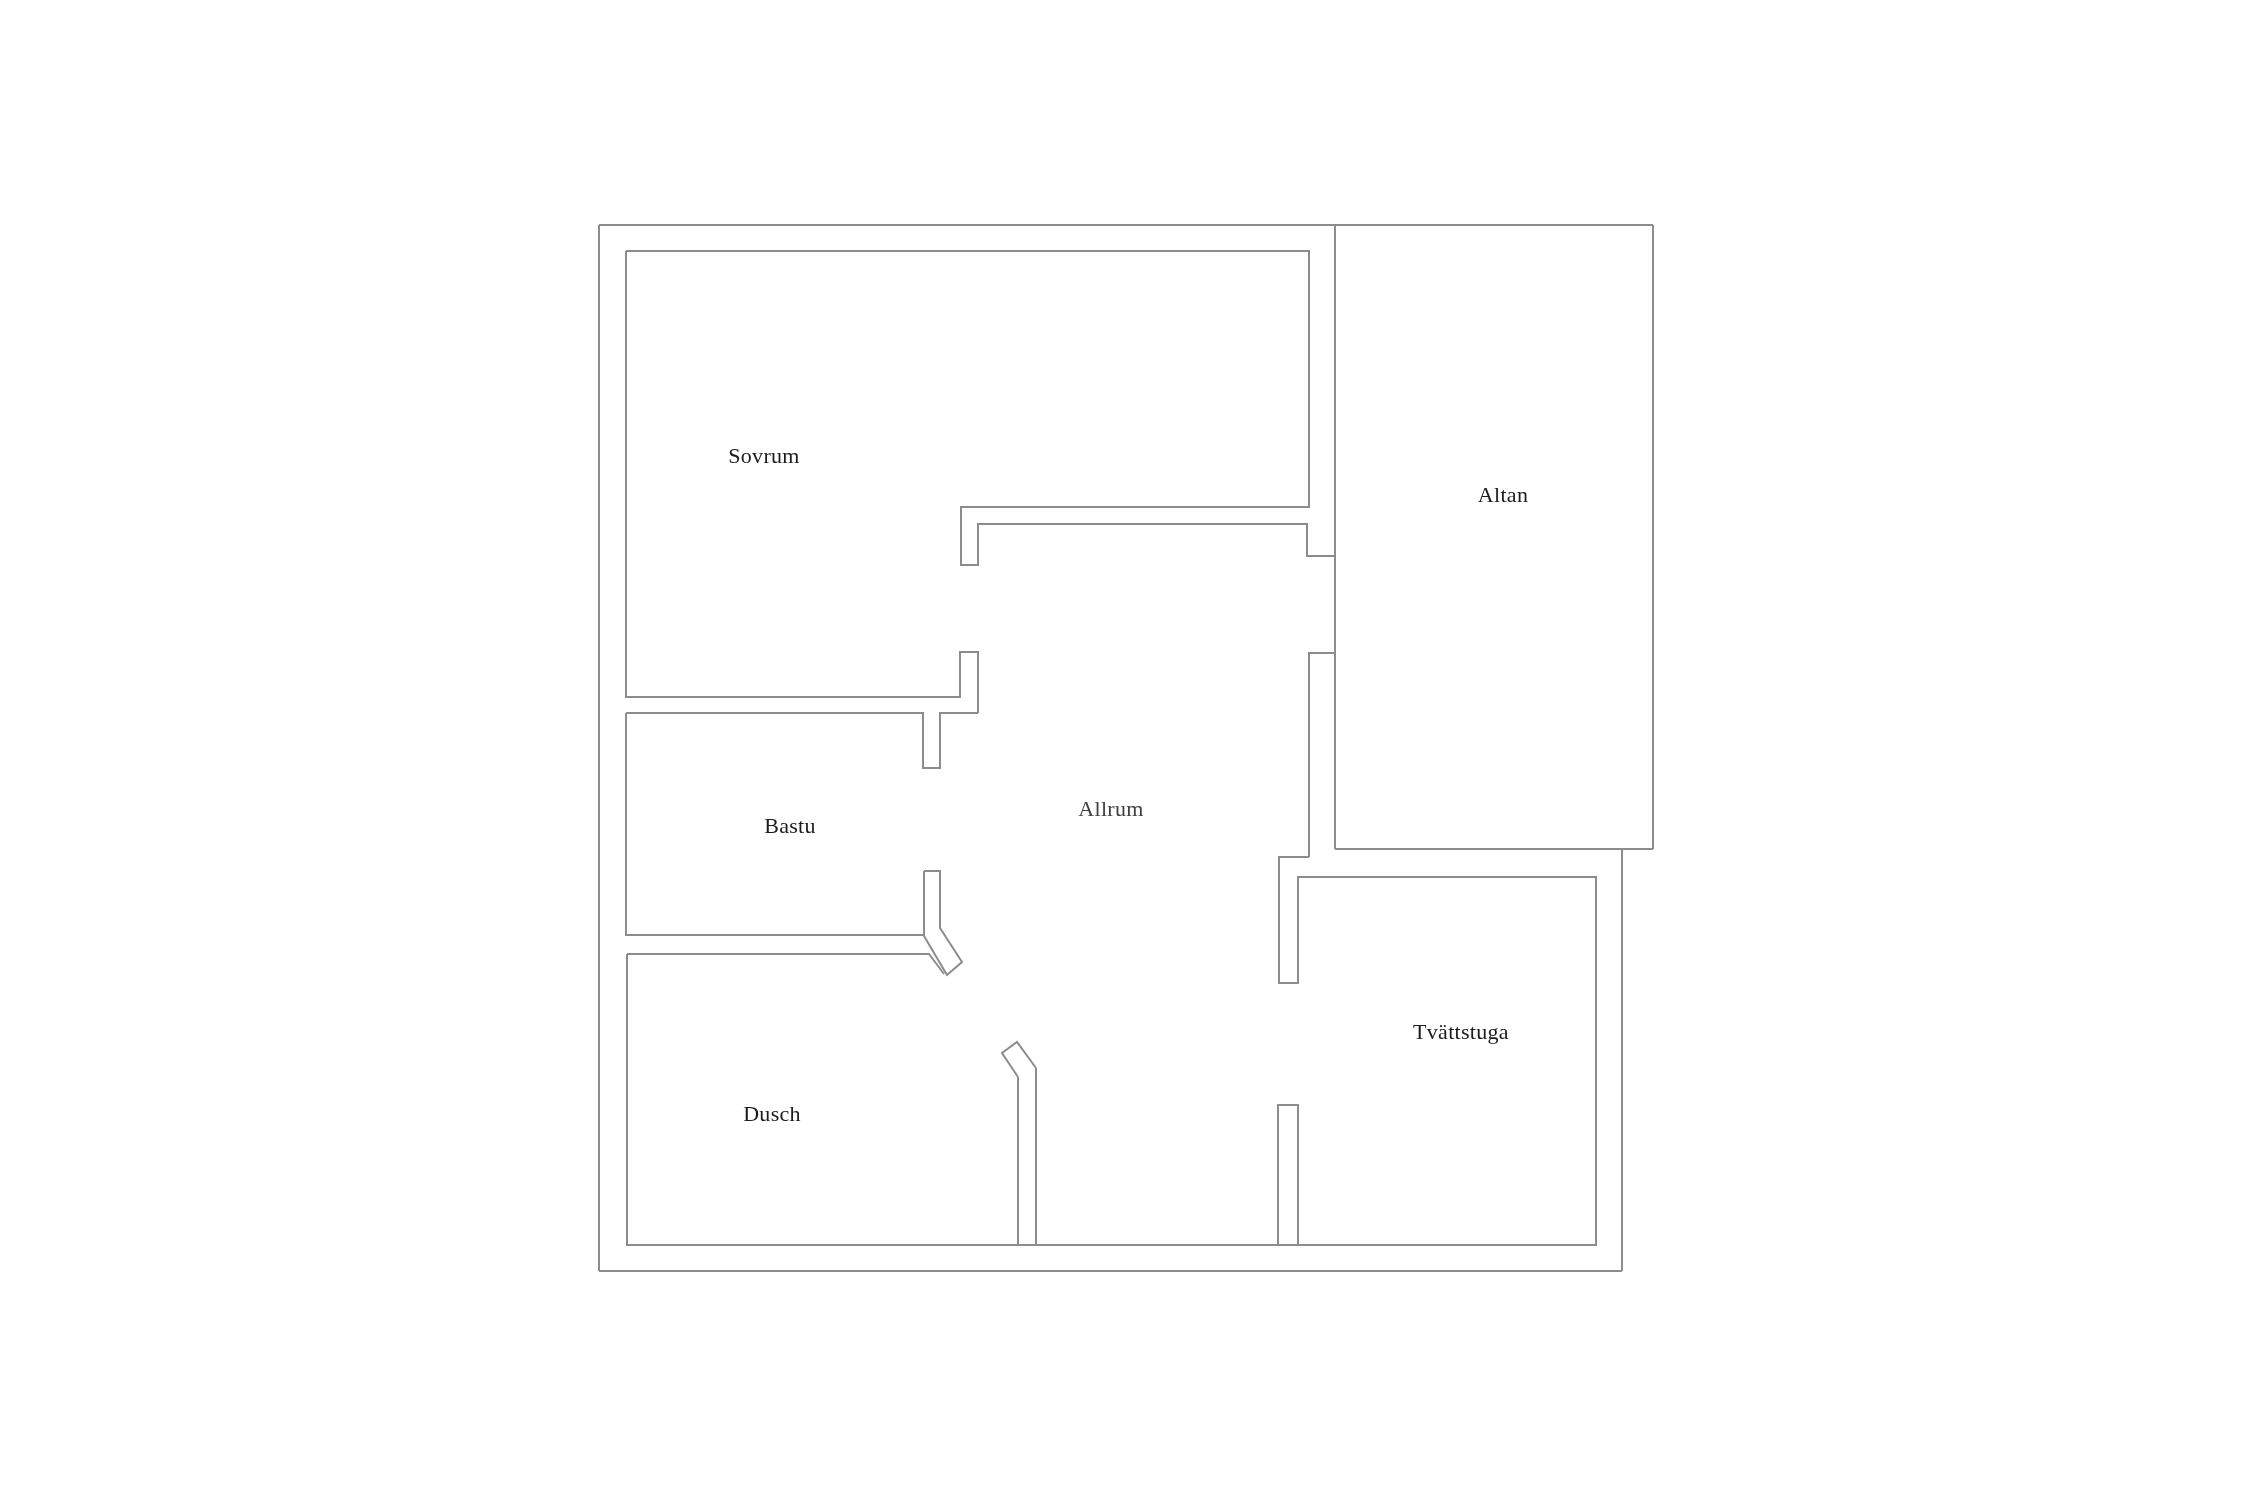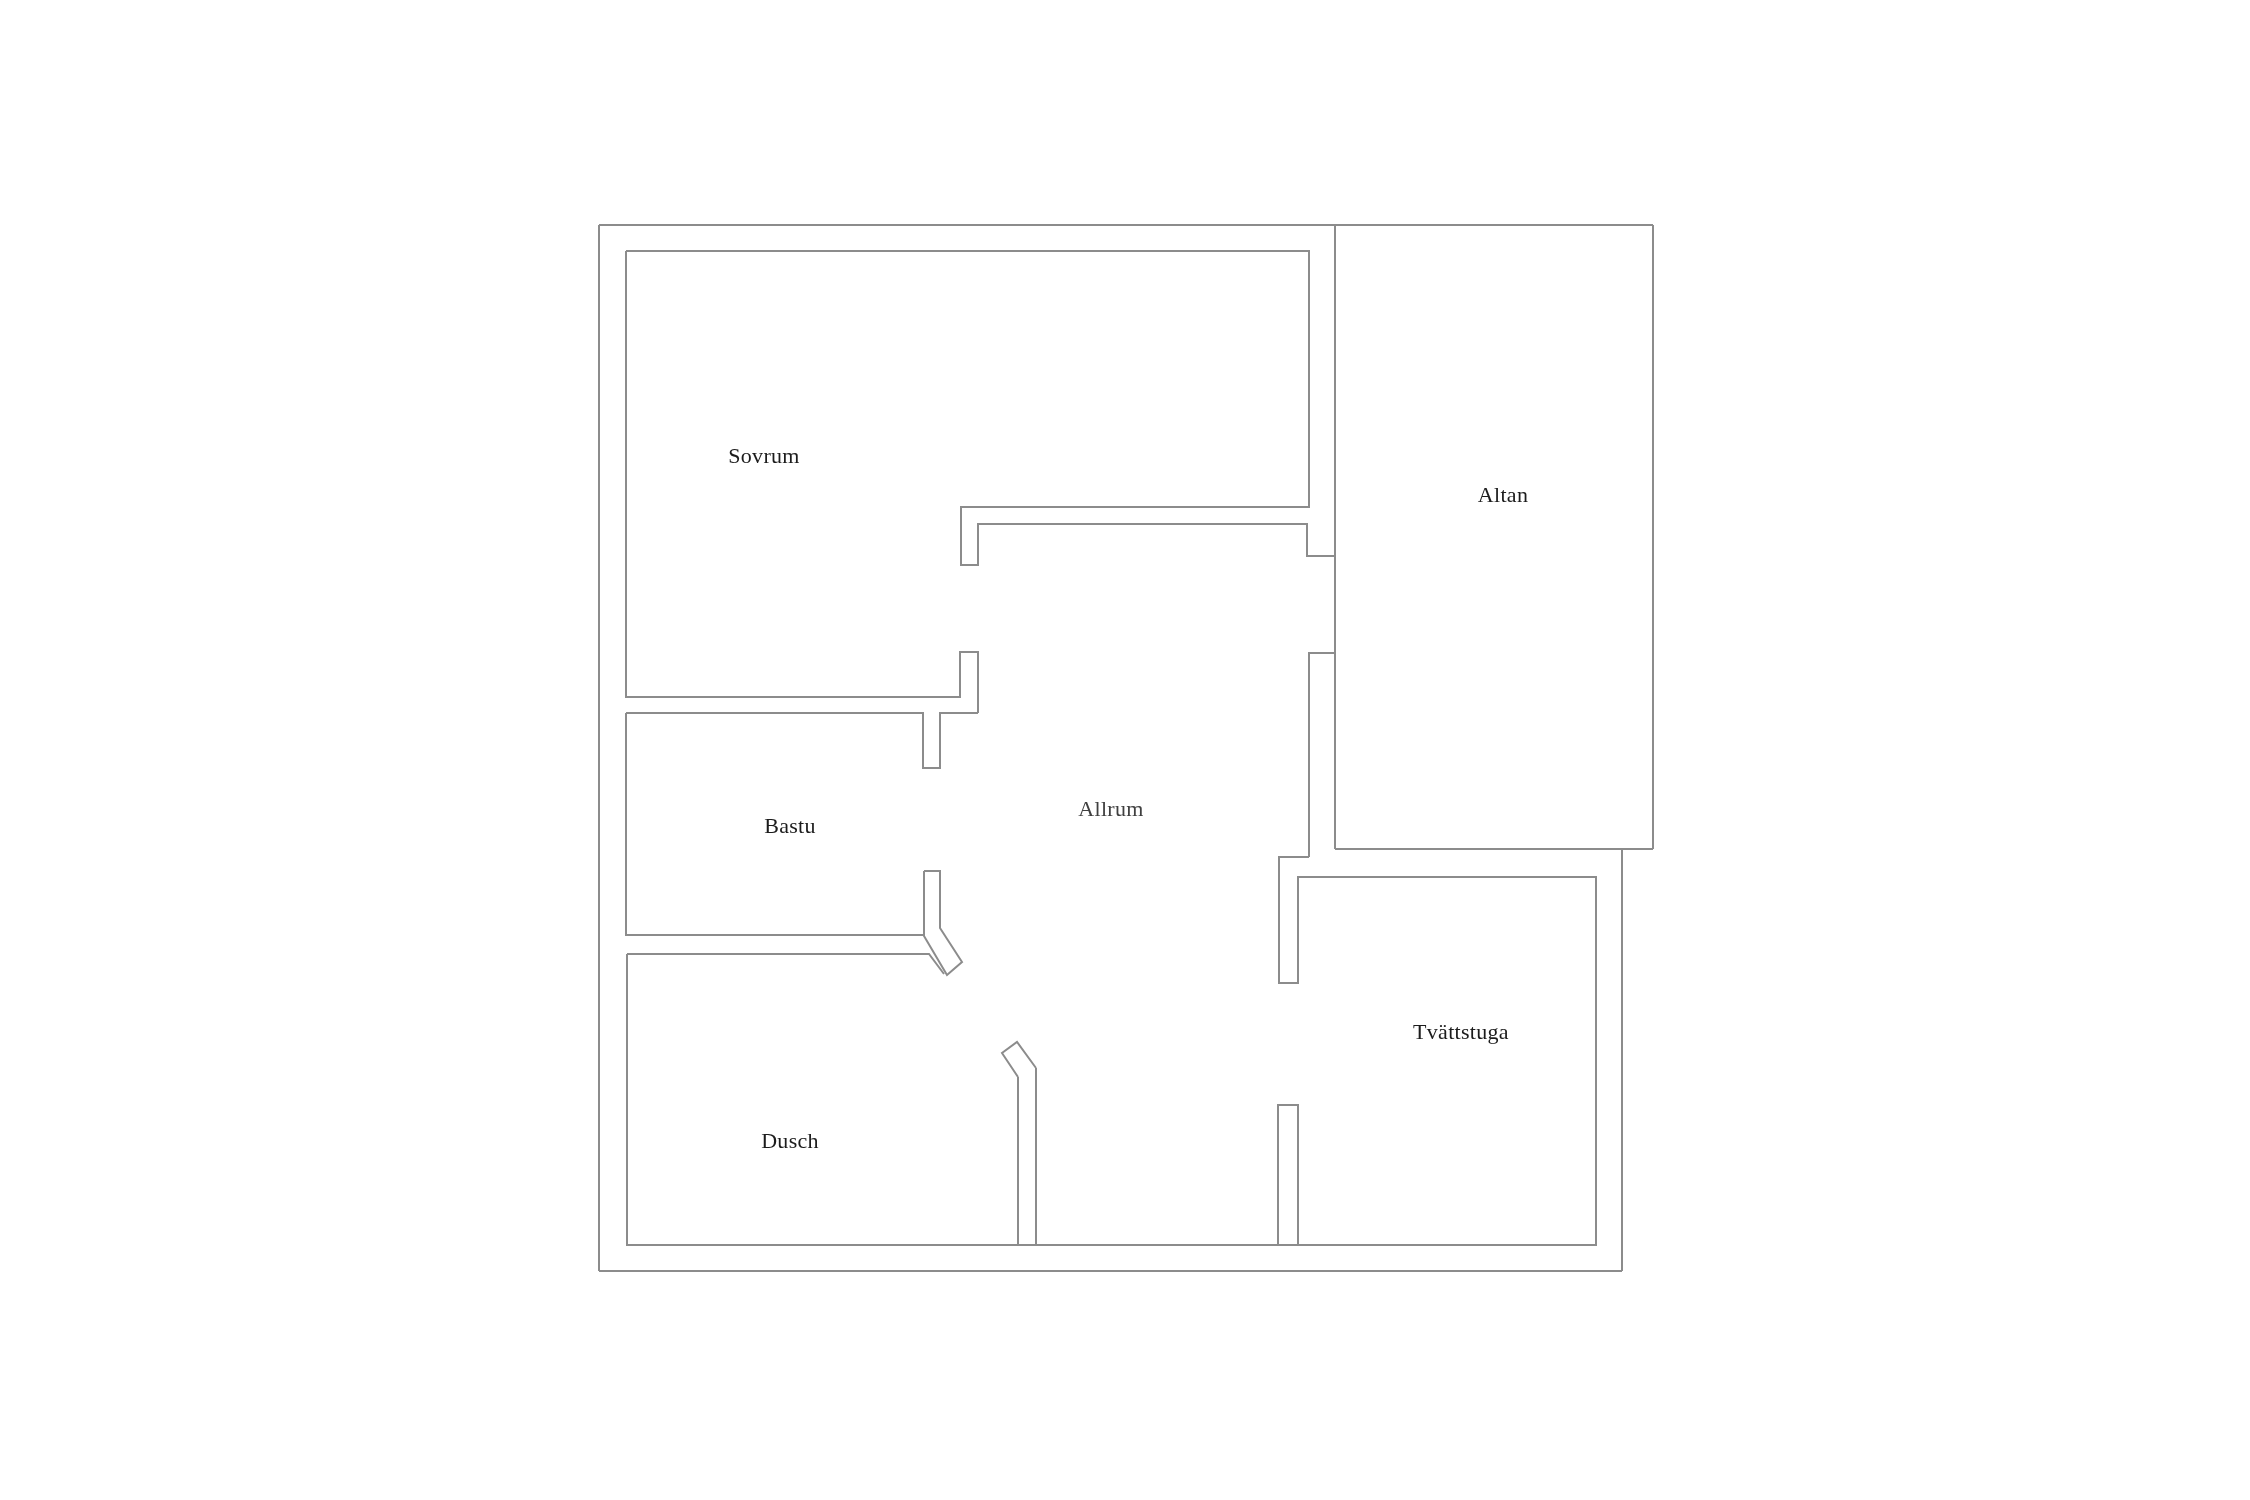--- a/index.html
+++ b/index.html
@@ -58,16 +58,16 @@
       <polyline points="1278,1245 1298,1245" fill="none" stroke="#8c8c8c" stroke-width="2" stroke-linecap="butt" stroke-linejoin="miter"></polyline>
       <polyline points="1298,1245 1596,1245 1596,877 1298,877 1298,983 1279,983 1279,857 1309,857" fill="none" stroke="#8c8c8c" stroke-width="2" stroke-linecap="butt" stroke-linejoin="miter"></polyline>
       <polyline points="1309,857 1309,653 1336,653" fill="none" stroke="#8c8c8c" stroke-width="2" stroke-linecap="butt" stroke-linejoin="miter"></polyline>
     </svg>
 
   <div>
     <div class="room-label" style="left: 764px; top: 456px; color: rgb(28, 28, 28);">Sovrum</div>
     <div class="room-label" style="left: 1503px; top: 495px; color: rgb(28, 28, 28); text-align: center;">Altan</div>
     <div class="room-label" style="left: 790px; top: 826px; color: rgb(28, 28, 28);">Bastu</div>
     <div class="room-label" style="left: 1078px; top: 809px; color: #404040; margin-left: 33px;">Allrum</div>
-    <div class="room-label" style="left: 790px; top: 1114px; color: rgb(28, 28, 28); margin-top: 27px;">Dusch</div>
+    <div class="room-label" style="left: 772px; top: 1114px; color: rgb(28, 28, 28);">Dusch</div>
     <div class="room-label" style="left: 1461px; top: 1032px; color: rgb(28, 28, 28);">Tvättstuga</div>
   </div>
 </div>
 
 </body></html>

